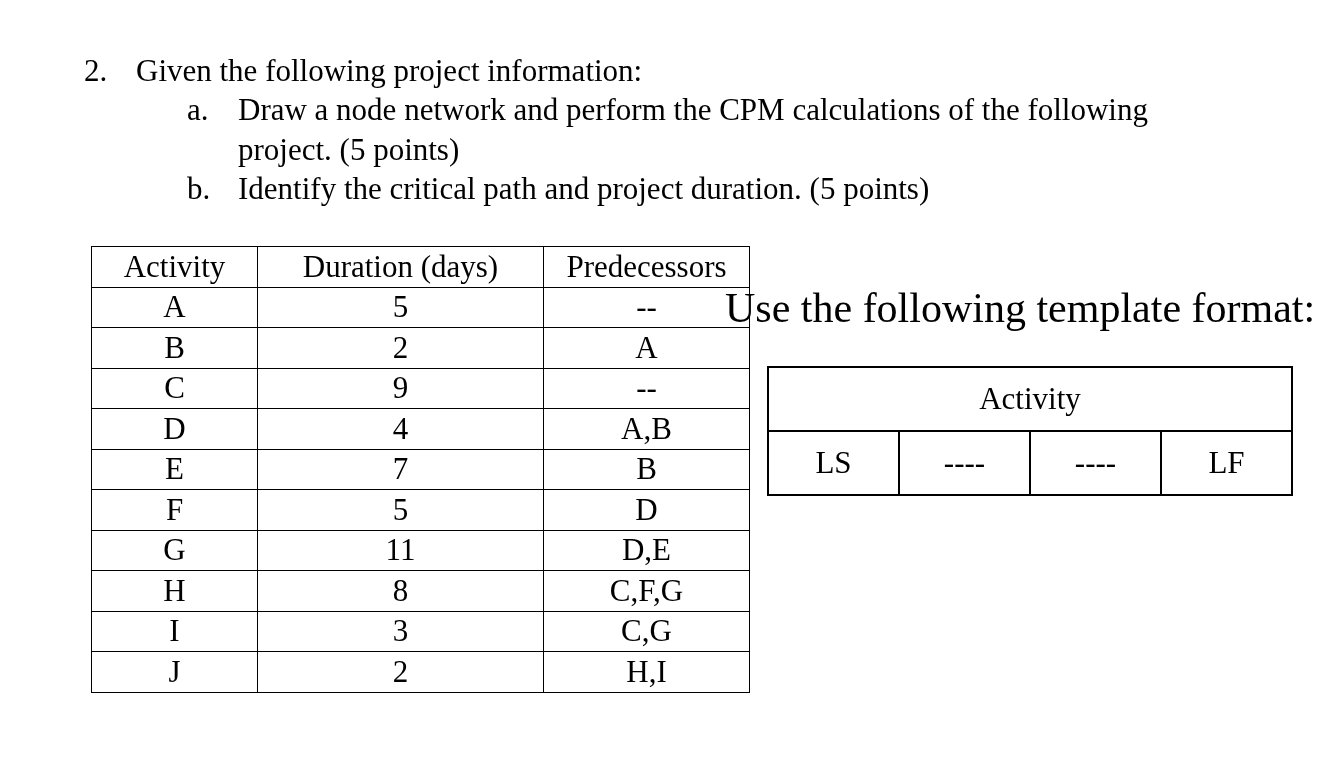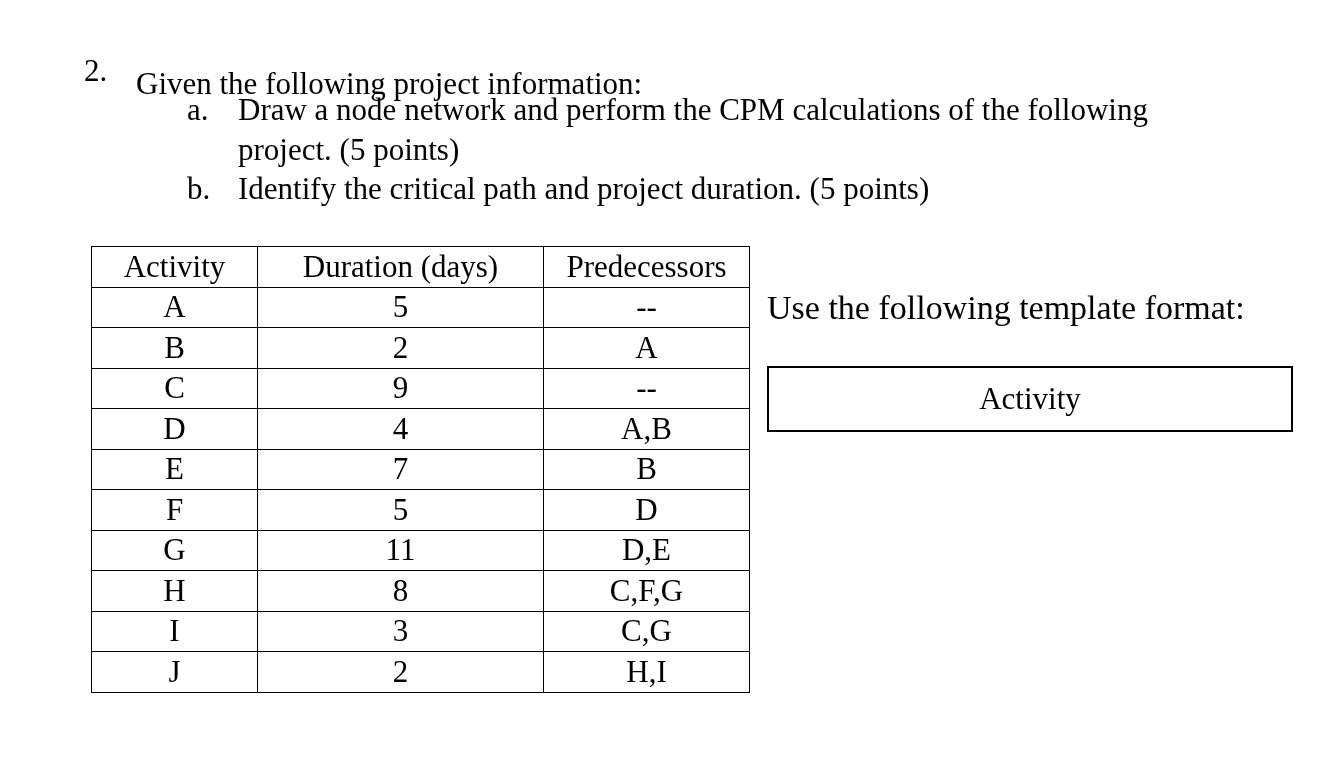--- a/index.html
+++ b/index.html
@@ -3,37 +3,37 @@
 <meta charset="utf-8">
 <style>
   html, body { margin: 0; padding: 0; background: #ffffff; }
   body {
     width: 1340px; height: 764px; position: relative; overflow: hidden;
     font-family: "Liberation Serif", "DejaVu Serif", serif;
     color: #000;
   }
   .q-line { position: absolute; font-size: 31px; line-height: 36px; white-space: nowrap; }
   .q-num { position: absolute; left: 84px; top: 53px; }
-  .q-text { position: absolute; left: 136px; top: 53px; margin-top: 13px; }
+  .q-text { position: absolute; left: 136px; top: 53px; }
   .sub-label { position: absolute; left: 187px; }
   .sub-text { position: absolute; left: 238px; text-align: right; }
 
   table.data {
     position: absolute; left: 91px; top: 246px;
     border-collapse: collapse; font-size: 31px;
   }
   table.data td, table.data th {
     border: 1.5px solid #000; text-align: center; font-weight: normal;
     padding: 0; height: 39.5px; line-height: 38px;
   }
   table.data col.c1 { width: 166px; }
   table.data col.c2 { width: 286px; }
   table.data col.c3 { width: 206px; }
 
-  .template-caption { position: absolute; left: 767px; top: 290px; font-size: 34px; line-height: 36px; white-space: nowrap; }
+  .template-caption { position: absolute; left: 725px; top: 290px; font-size: 42px; line-height: 36px; white-space: nowrap; }
 
   table.tmpl {
     position: absolute; left: 767px; top: 366px;
     border-collapse: collapse; font-size: 31px;
   }
   table.tmpl td { border: 2px solid #000; text-align: center; padding: 0; }
   table.tmpl tr.r1 td { height: 62px; }
   table.tmpl tr.r2 td { height: 60px; }
   table.tmpl tr.r3 td { height: 62px; }
   table.tmpl col { width: 131px; }
@@ -122,14 +122,20 @@
   <colgroup>
       <col>
       <col>
       <col>
       <col>
     </colgroup>
   <tbody>
       <tr class="r1">
     <td colspan="4">Activity</td>
   </tr>
+  <tr class="r3">
+    <td>LS</td>
+    <td>----</td>
+    <td>----</td>
+    <td>LF</td>
+  </tr>
 </tbody>
   </table>
 
 </body></html>

